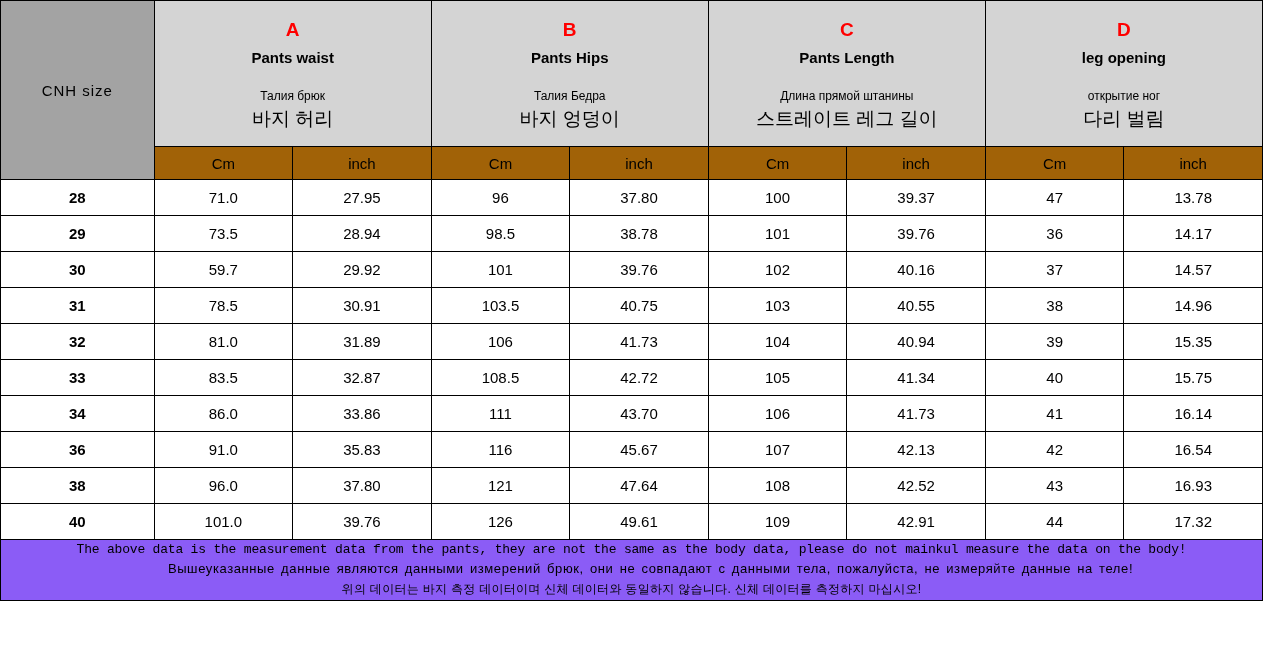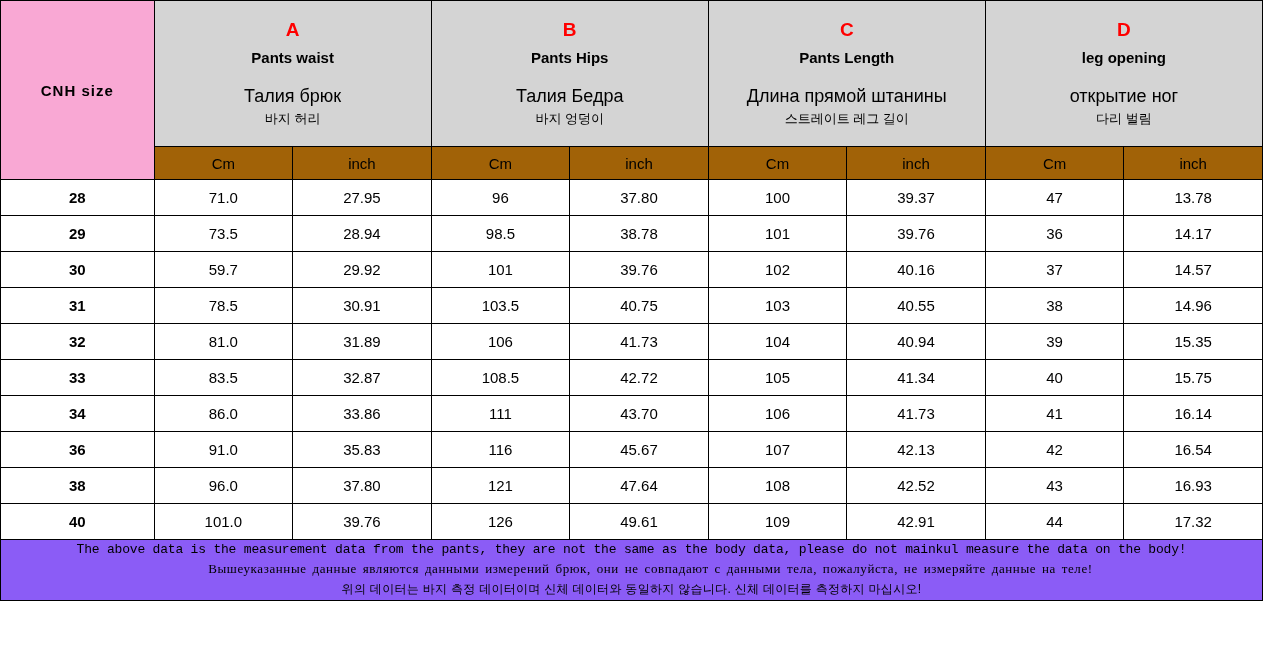--- a/index.html
+++ b/index.html
@@ -31,23 +31,23 @@
     vertical-align: middle;
     font-size: 15px;
     padding: 0;
   }
   
   col.c-size  { width: 153px; }
   col.c-unit  { width: 138px; }
 
   
   .hdr-size {
-    background: #f9a8d4;
-    font-size: 19px;
-    font-weight: bold;
+    background: #a3a3a3;
+    font-size: 19px;
+    font-weight: normal;
     letter-spacing: 1px;
   }
   .hdr-group {
     background: #d4d4d4;
     height: 145px;
     padding: 6px 4px 8px 4px;
   }
   .grp-letter {
     color: #ff0000;
     font-weight: bold;
@@ -55,25 +55,25 @@
     line-height: 26px;
     margin-bottom: 4px;
   }
   .grp-en {
     font-weight: bold;
     font-size: 15px;
     line-height: 22px;
     margin-bottom: 16px;
   }
   .grp-ru {
-    font-size: 18px;
+    font-size: 12px;
     line-height: 22px;
   }
   .grp-ko {
-    font-size: 13px;
+    font-size: 19px;
     line-height: 24px;
   }
   .unit-row td {
     height: 32px;
     font-size: 15px;
     background: #a16207;
   }
   .size-cell {
     background: #ffff00;
     font-weight: bold;
@@ -91,21 +91,21 @@
     padding: 8px 10px 10px 10px;
     text-align: center;
   }
   .note-en {
     font-family: "Liberation Mono", monospace;
     font-size: 13px;
     line-height: 19px;
     letter-spacing: -0.2px;
   }
   .note-ru {
-    font-family: Liberation Serif, serif;
+    font-family: Liberation Sans, sans-serif;
     font-size: 13px;
     line-height: 19px;
     letter-spacing: 0.6px;
     word-spacing: 2px;
     padding-left: 38px;
   }
   .note-ko {
     font-size: 12px;
     line-height: 22px;
     letter-spacing: 0.3px;

